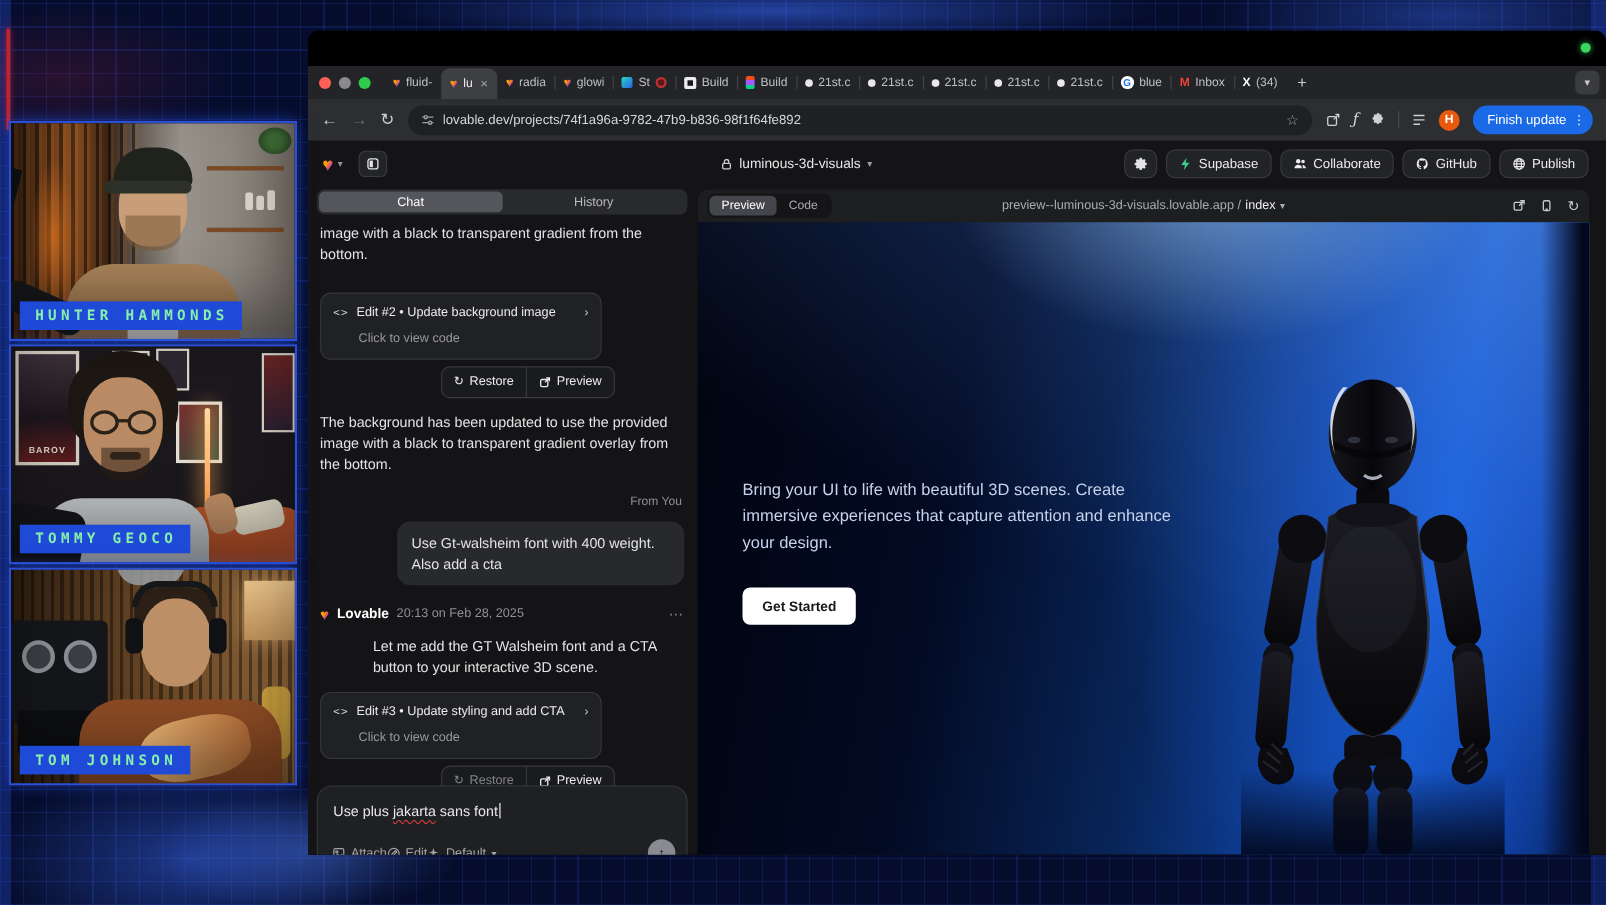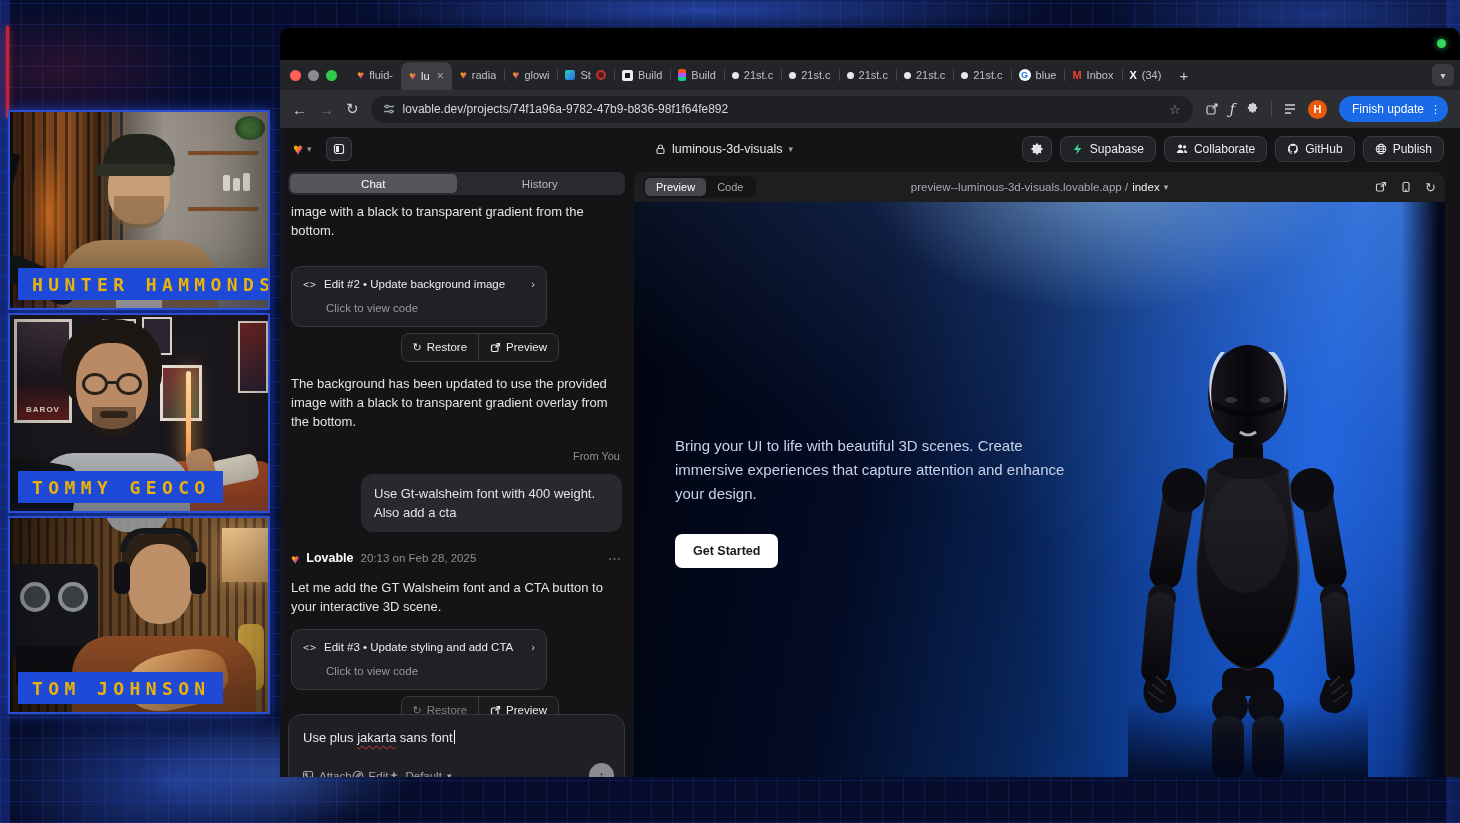--- a/index.html
+++ b/index.html
@@ -24,22 +24,22 @@
       linear-gradient(270deg, rgba(40,80,230,.25) 0 14px, transparent 14px);
   }
   .red-line { position:absolute; left:6px; top:26px; width:3px; height:92px; background:#c8232d; box-shadow:0 0 6px rgba(230,40,50,.8); }
 
   
   .cam { position:absolute; left:8px; width:262px; border:2px solid #2b4fd4; box-shadow:0 0 14px rgba(40,90,255,.55); overflow:hidden; z-index:20; background:#111; }
   .cam::after { content:""; position:absolute; inset:0; box-shadow:inset 0 -34px 50px rgba(0,0,0,.35); }
   #cam1 { top:110px; height:200px; }
   #cam2 { top:313px; height:200px; }
   #cam3 { top:516px; height:198px; }
-  .badge { position:absolute; left:8px; bottom:8px; background:#1f49d7; color:#eab308;
-    font-family:"DejaVu Sans Mono", monospace; font-weight:bold; font-size:18px; letter-spacing:.3em;
+  .badge { position:absolute; left:8px; bottom:8px; background:#1f49d7; color:#86efac;
+    font-family:"DejaVu Sans Mono", monospace; font-weight:bold; font-size:13px; letter-spacing:.3em;
     padding:6px 12px 5px 14px; z-index:5; white-space:nowrap; }
   .cs { position:absolute; }
 
   
   .c1-wall { inset:0; background:linear-gradient(90deg,#2a1a0e 0,#6b3c1c 12%,#8a4f22 22%,#3a2414 34%,#6a625a 46%,#98928a 60%,#8c867e 78%,#746e66 100%); }
   .c1-slats { left:0; top:0; width:45%; height:100%; background:repeating-linear-gradient(90deg, rgba(0,0,0,.45) 0 3px, rgba(255,140,40,.10) 3px 6px, transparent 6px 11px); }
   .c1-glow { left:7%; top:16%; width:16%; height:74%; background:radial-gradient(ellipse at center, rgba(255,130,30,.55), transparent 70%); }
   .c1-shelf { right:4%; top:20%; width:27%; height:4px; background:#7a4a26; box-shadow:0 56px 0 #7a4a26; }
   .c1-plant { right:1%; top:2%; width:30px; height:24px; background:radial-gradient(circle,#3f6b35 30%,#2c4d26 70%); border-radius:50%; }
   .c1-bottles { right:7%; top:31%; display:flex; gap:3px; align-items:flex-end; }
@@ -171,21 +171,21 @@
   .rp-btn.dim { color:#818286; }
   .rp-btn + .rp-btn { border-left:1px solid #3a3b3f; }
   .rp-ic { font-size:11px; }
   .from-you { text-align:right; font-size:11px; color:#8f9094; margin:16px 2px 8px 0; }
   .bubble { margin-left:70px; background:#28292c; border-radius:12px; padding:10px 13px; }
   .assist-head { display:flex; align-items:center; gap:7px; margin-top:17px; }
   .assist-heart { font-size:14px; line-height:1; background:linear-gradient(125deg,#f59e0b 45%,#ef476f 60%,#3b82f6 75%); -webkit-background-clip:text; background-clip:text; color:transparent; }
   .assist-name { font-size:12.5px; font-weight:bold; color:#fff; }
   .assist-time { font-size:11.5px; color:#8f9094; }
   .assist-menu { margin-left:auto; color:#8f9094; font-size:13px; letter-spacing:1px; }
-  .mt10 { margin-top:10px; } .mt12 { margin-top:12px; }
+  .mt10 { margin-top:10px;margin-left:48px; } .mt12 { margin-top:12px; }
   .chat-input { position:absolute; left:5px; top:544px; width:337px; height:110px; background:#1f2023; border:1px solid #37383c; border-radius:14px; }
   .ci-text { padding:15px 14px 0 14px; font-size:13px; color:#e8e8ea; }
   .miss { text-decoration:underline wavy #d23b3b 1px; text-underline-offset:3px; }
   .caret { display:inline-block; width:1.5px; height:14px; background:#fff; vertical-align:-2px; margin-left:1px; }
   .ci-row { position:absolute; left:13px; right:10px; top:48px; display:flex; align-items:center; color:#a3a4a8; font-size:11.5px; }
   .ci-item { display:flex; align-items:center; gap:5px; }
   .send-btn { margin-left:auto; width:25px; height:25px; border-radius:50%; background:#8a8b90; color:#232428; display:flex; align-items:center; justify-content:center; font-size:13px; font-weight:bold; }
 
   
   .preview-panel { position:absolute; left:354px; right:15px; top:44px; bottom:0; border-radius:10px 10px 0 0; overflow:hidden; background:#101012; }

